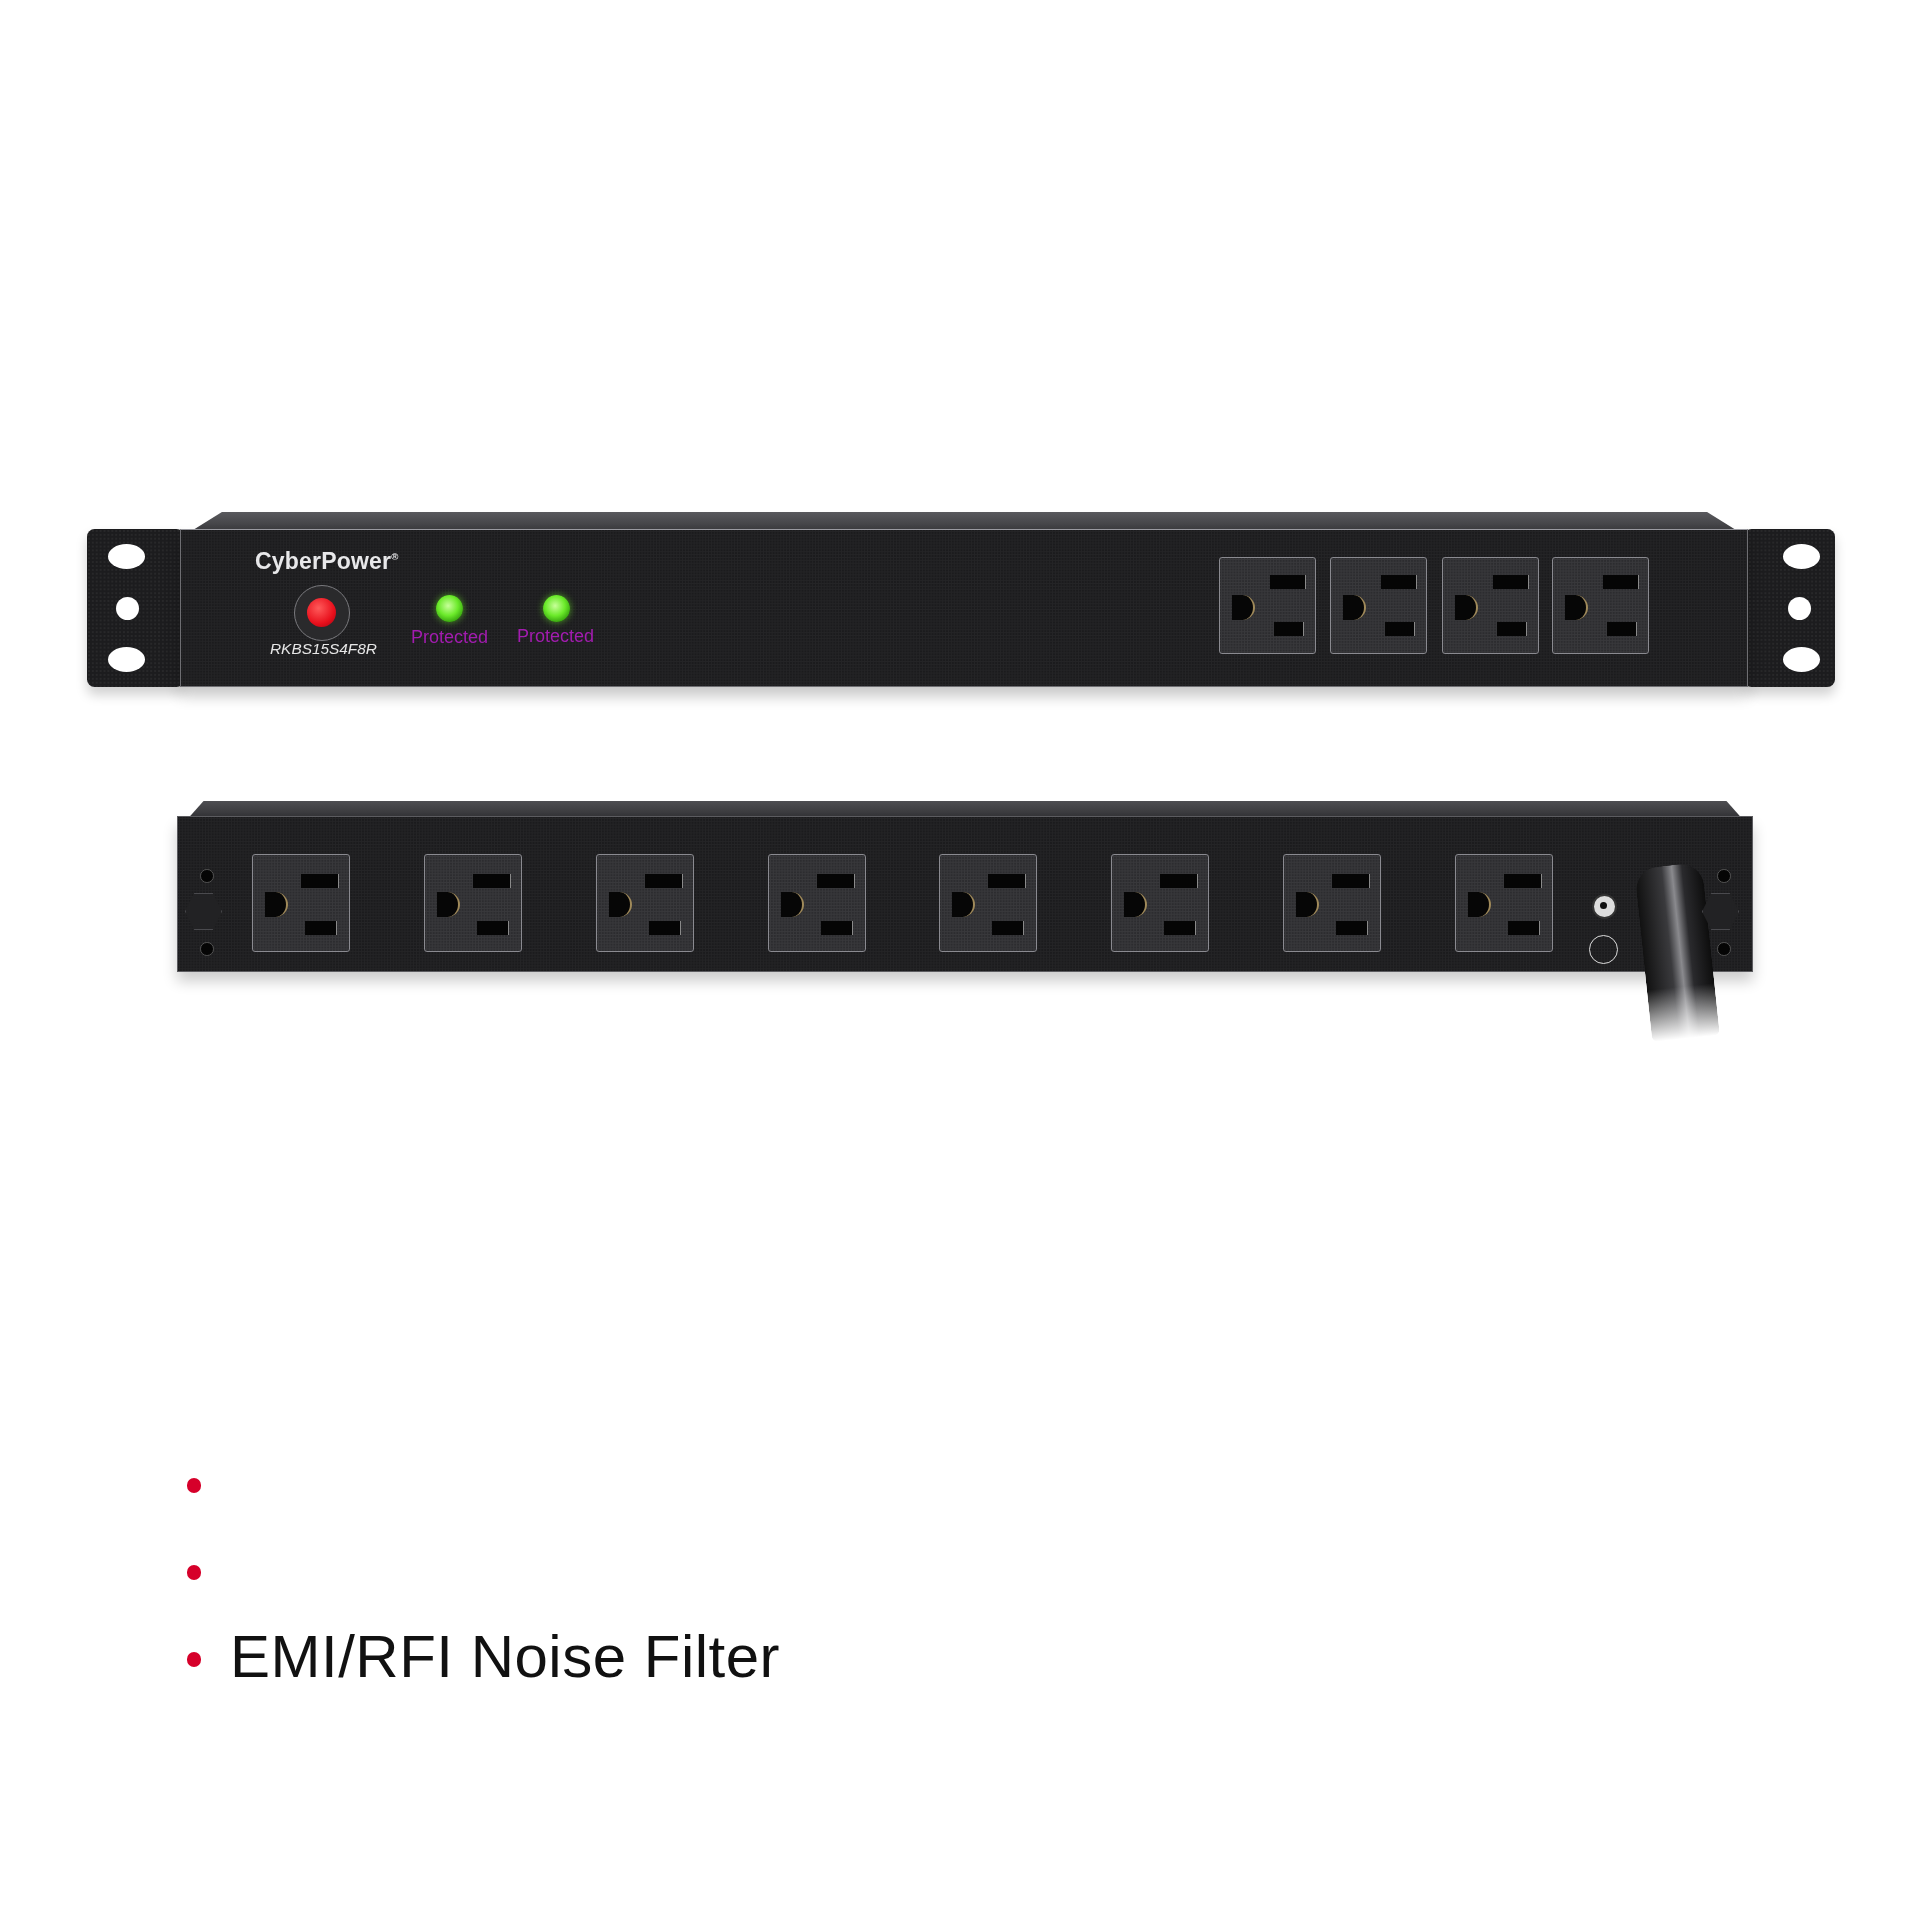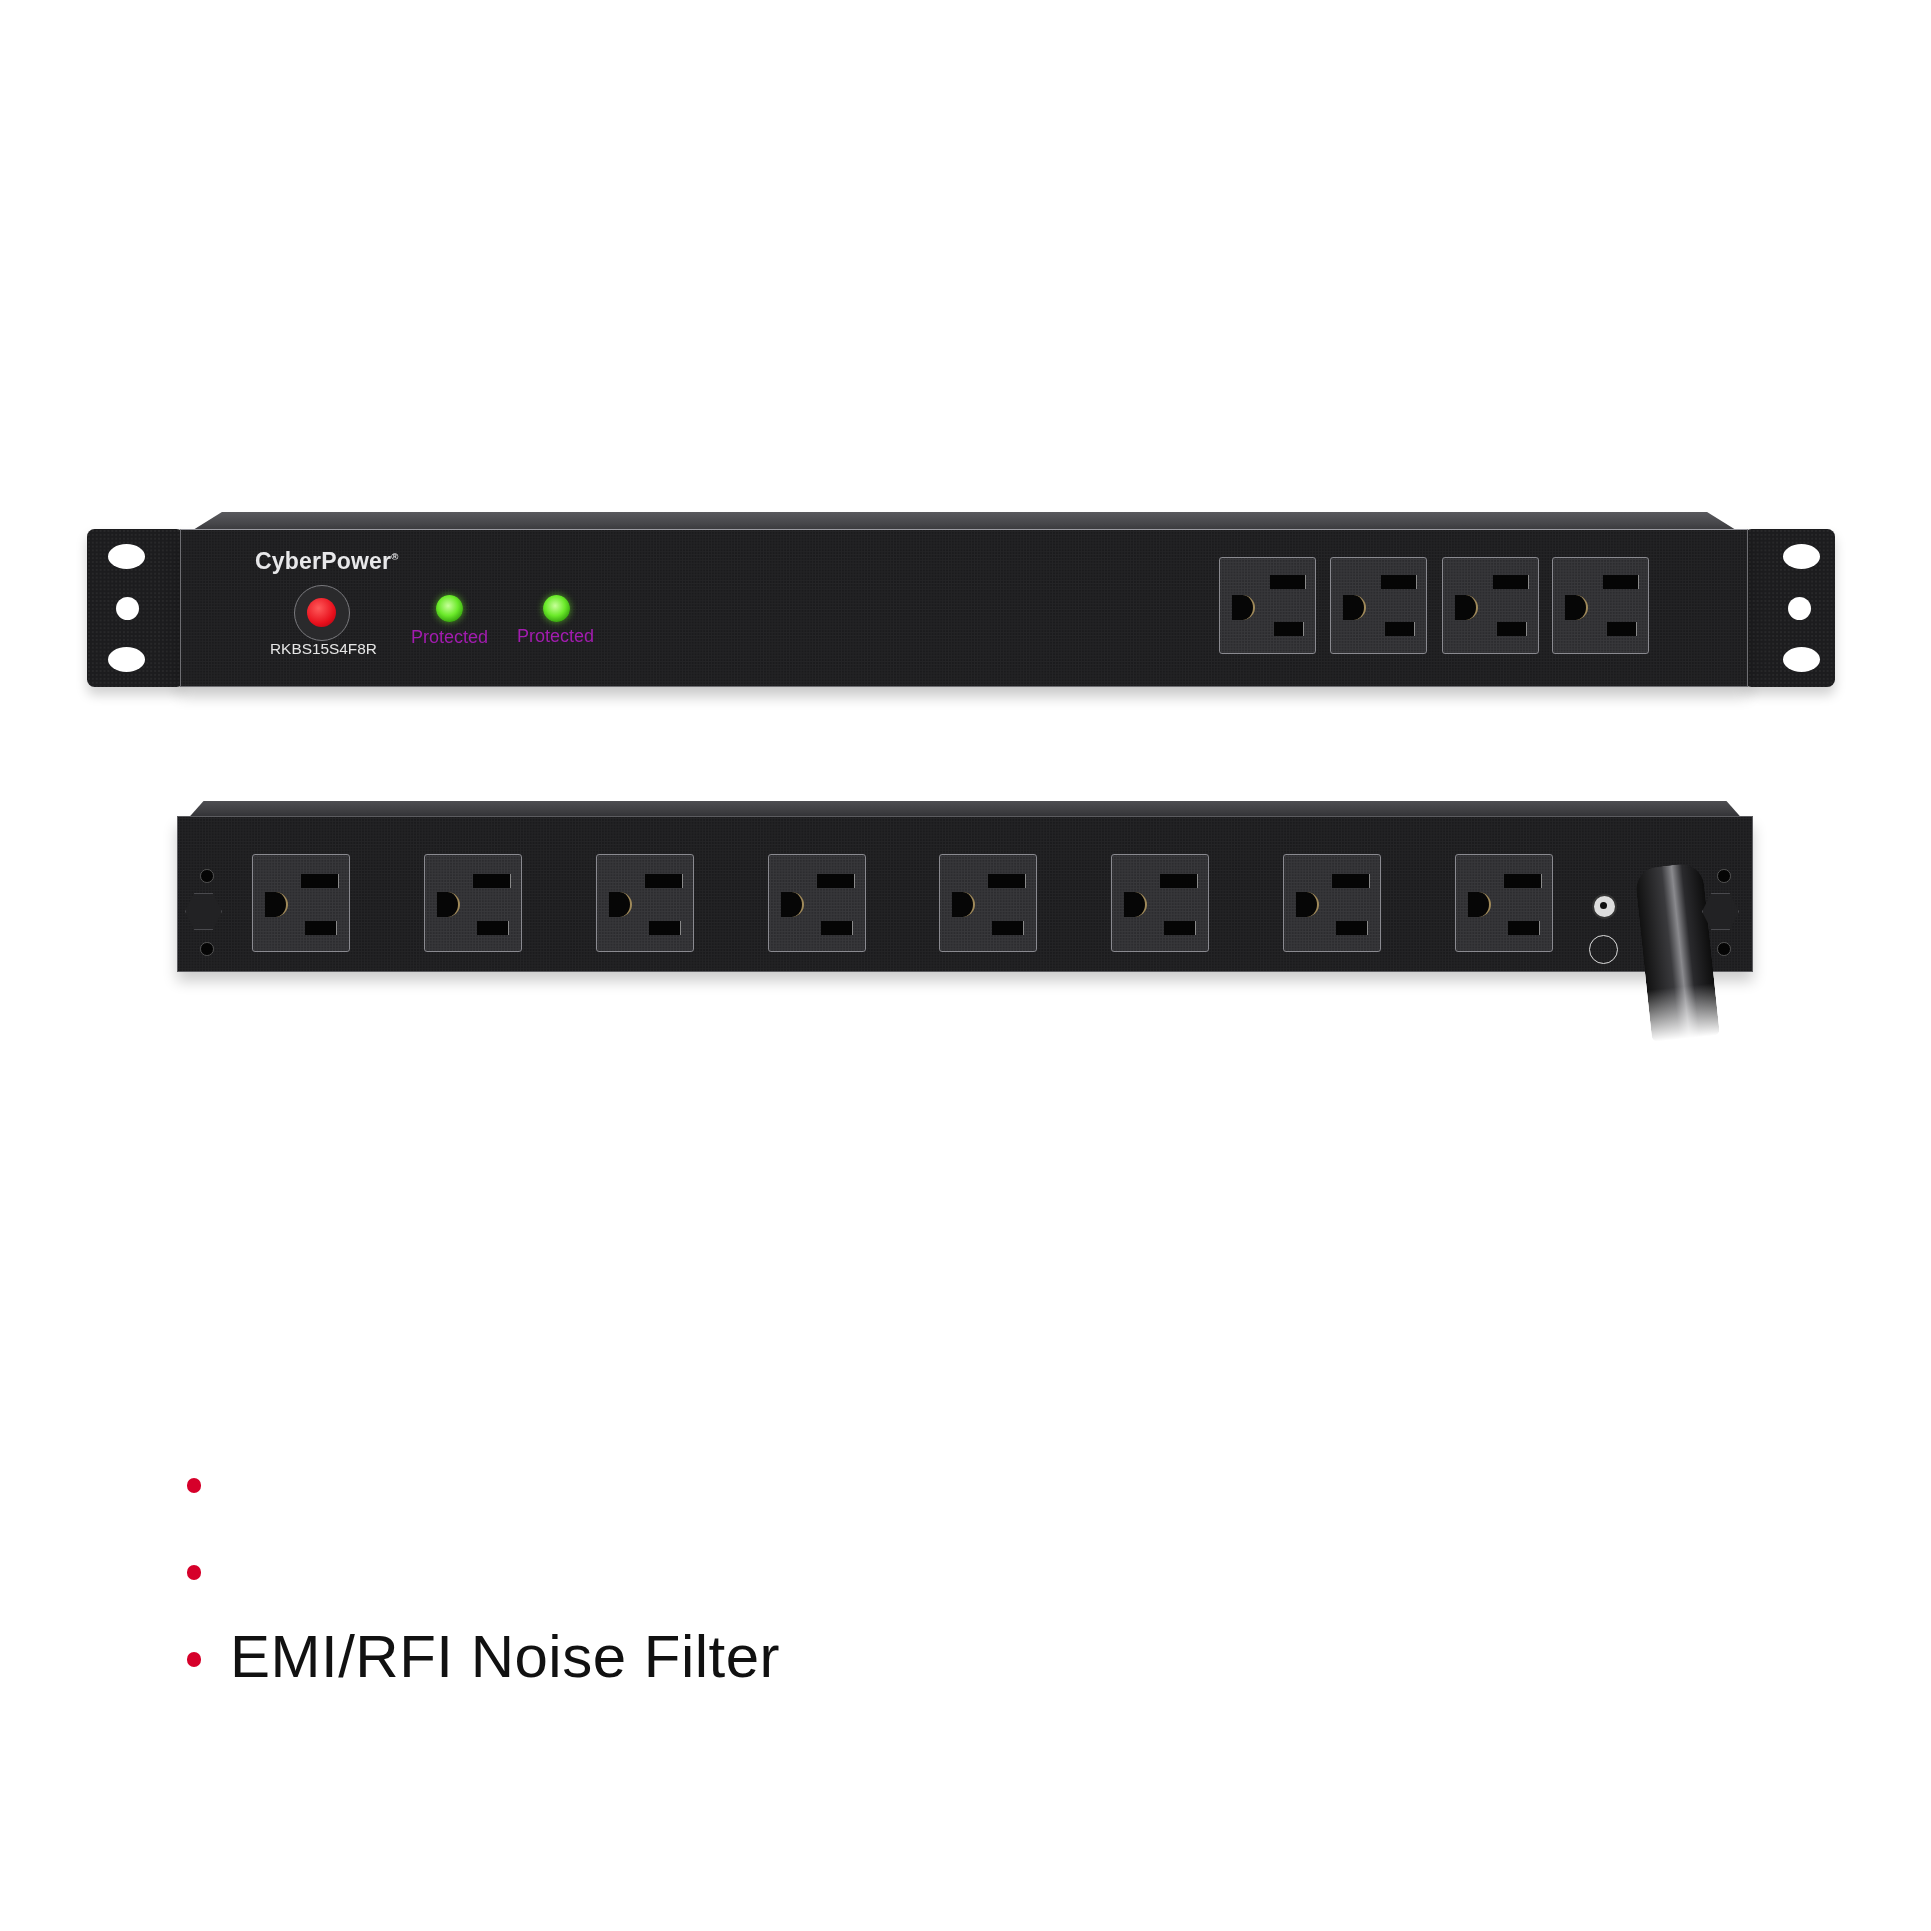--- a/index.html
+++ b/index.html
@@ -14,21 +14,21 @@
   .front-body { position:absolute; left:180px; top:529px; width:1568px; height:158px; background:#1b1b1d;
     border:1.9px solid #6e6e72; border-top-color:#9a9aa0; box-sizing:border-box;
     background-image: radial-gradient(rgba(255,255,255,0.04) 1px, transparent 1px); background-size:2.9px 2.9px;
     box-shadow:0 9.7px 13.5px rgba(0,0,0,0.22); }
   .brand { position:absolute; left:255px; top:548px; color:#e8e8ea; font-weight:bold; font-size:23px; letter-spacing:0.2px; }
   .brand sup { font-size:9.7px; }
   .breaker { position:absolute; left:294px; top:585px; width:56px; height:56px; border-radius:50%; background:#2a2a2c;
     border:1.9px solid #7a7a7e; box-sizing:border-box; }
   .breaker .red { position:absolute; left:11.6px; top:11.6px; width:29px; height:29px; border-radius:50%;
     background:radial-gradient(circle at 40% 35%, #ff5a5a, #e8101c 60%, #a00010); }
-  .model { position:absolute; left:270px; top:640px; color:#e6e6e6; font-size:15.4px; }
+  .model { position:absolute; left:270px; top:640px; color:#e6e6e6; font-size:15.4px;font-style:italic; }
   .led { position:absolute; width:27px; height:27px; border-radius:50%;
     background:radial-gradient(circle at 45% 40%, #c8ff9a, #6bea2a 45%, #2f9a0a 80%); box-shadow:0 0 7.7px rgba(110,240,40,0.6); }
   .led-label { position:absolute; color:#a21caf; font-size:18px; }
   .outlet { position:absolute; background:#2c2c2f; border:1.9px solid #8a8a90; border-radius:2.9px; box-sizing:border-box;
     background-image: radial-gradient(rgba(255,255,255,0.06) 1px, transparent 1px); background-size:2.9px 2.9px; }
   .slot { position:absolute; background:#050505; border-right:1.9px solid #8a8a8a; }
   .ground { position:absolute; background:#060606; border-radius:0 13.5px 13.5px 0; border-right:2.9px solid #a08a5a; }
 
   
   .rear-top { position:absolute; left:188px; top:801px; width:1554px; height:17.4px;

